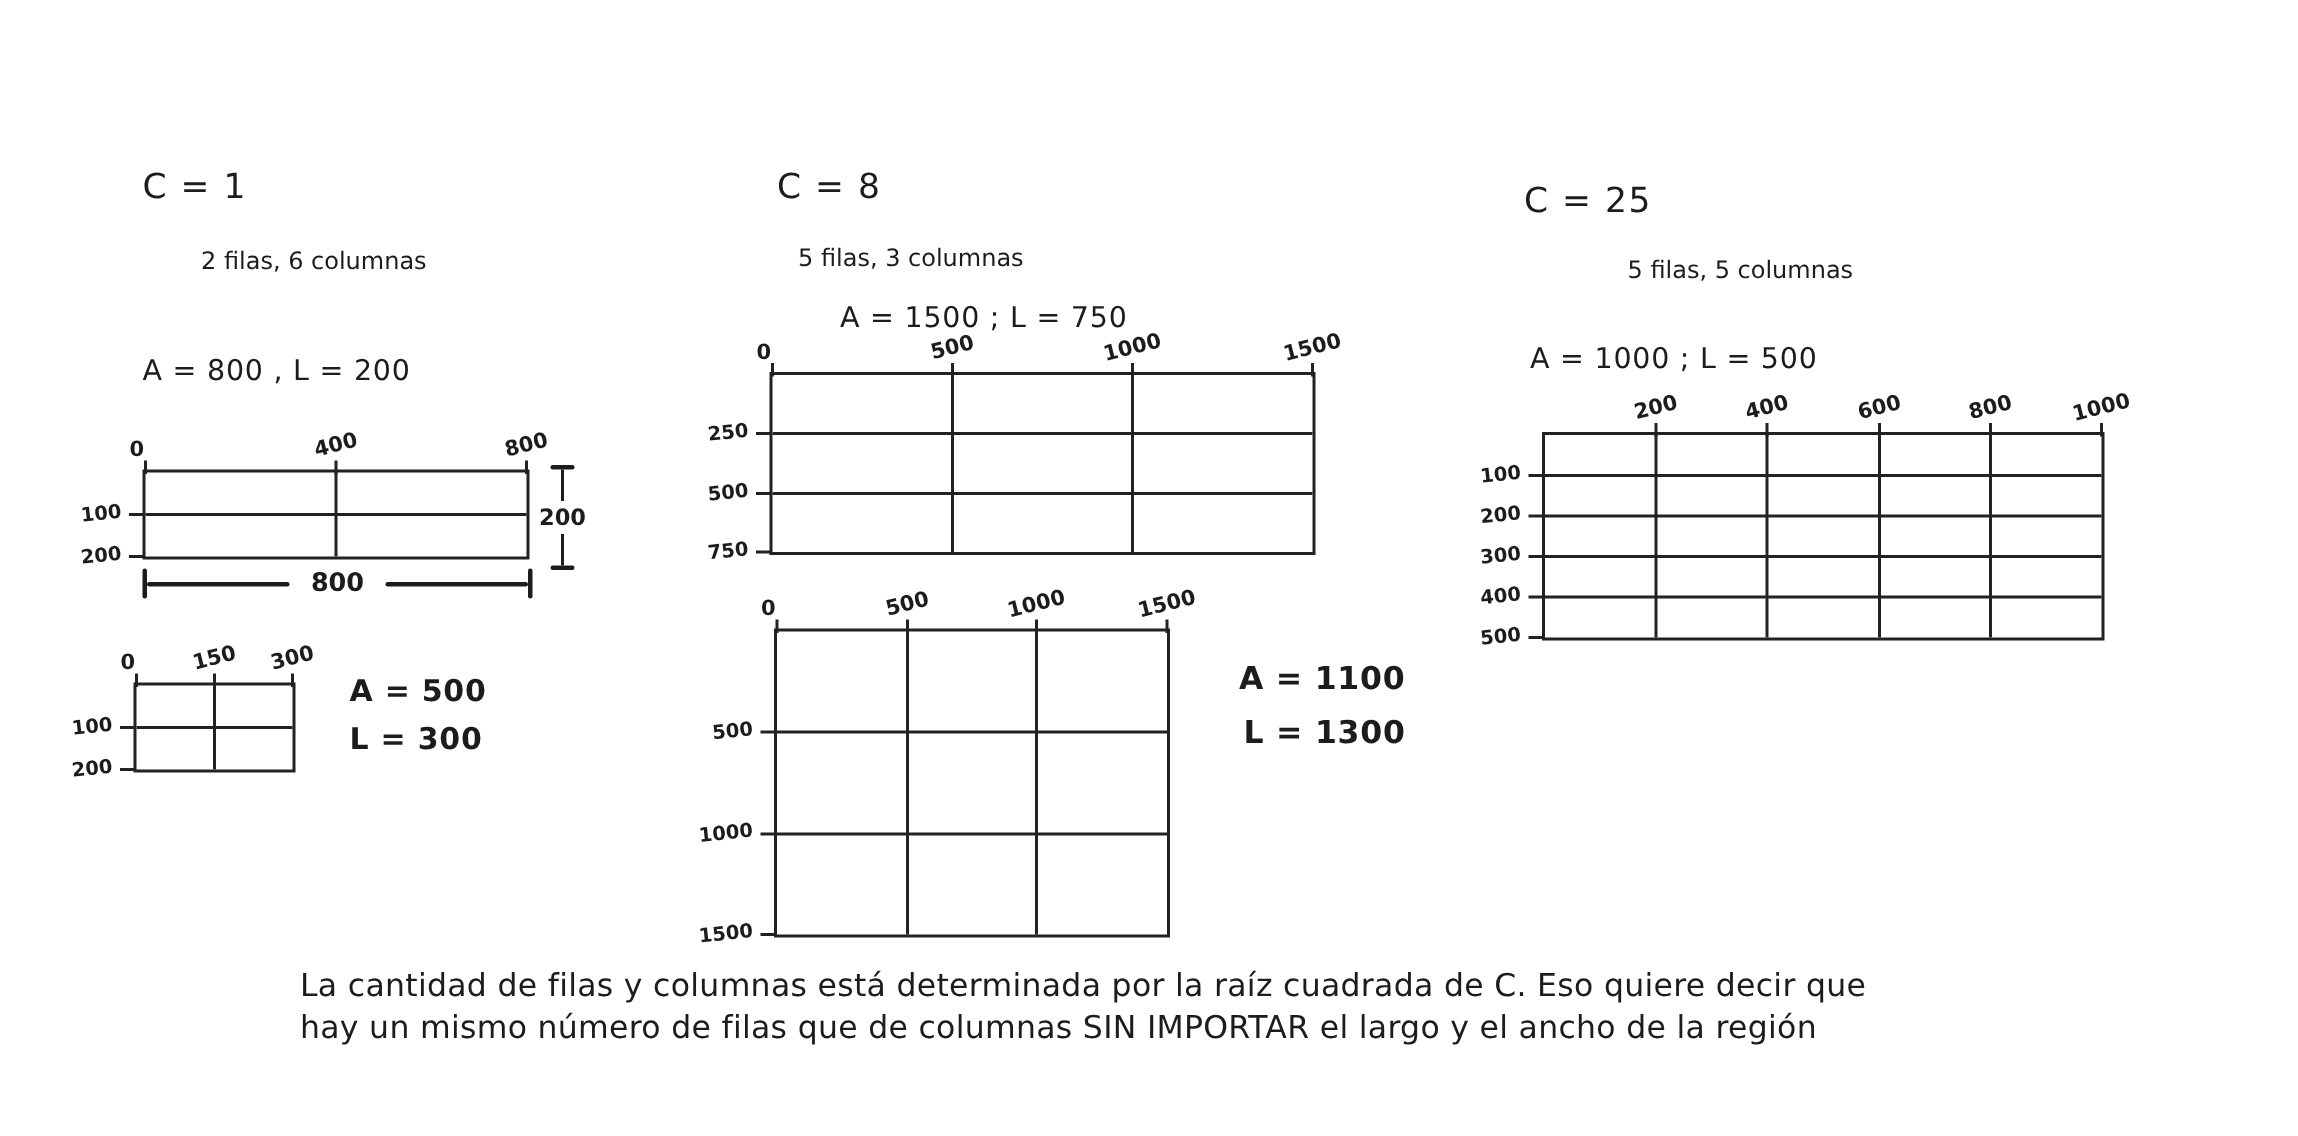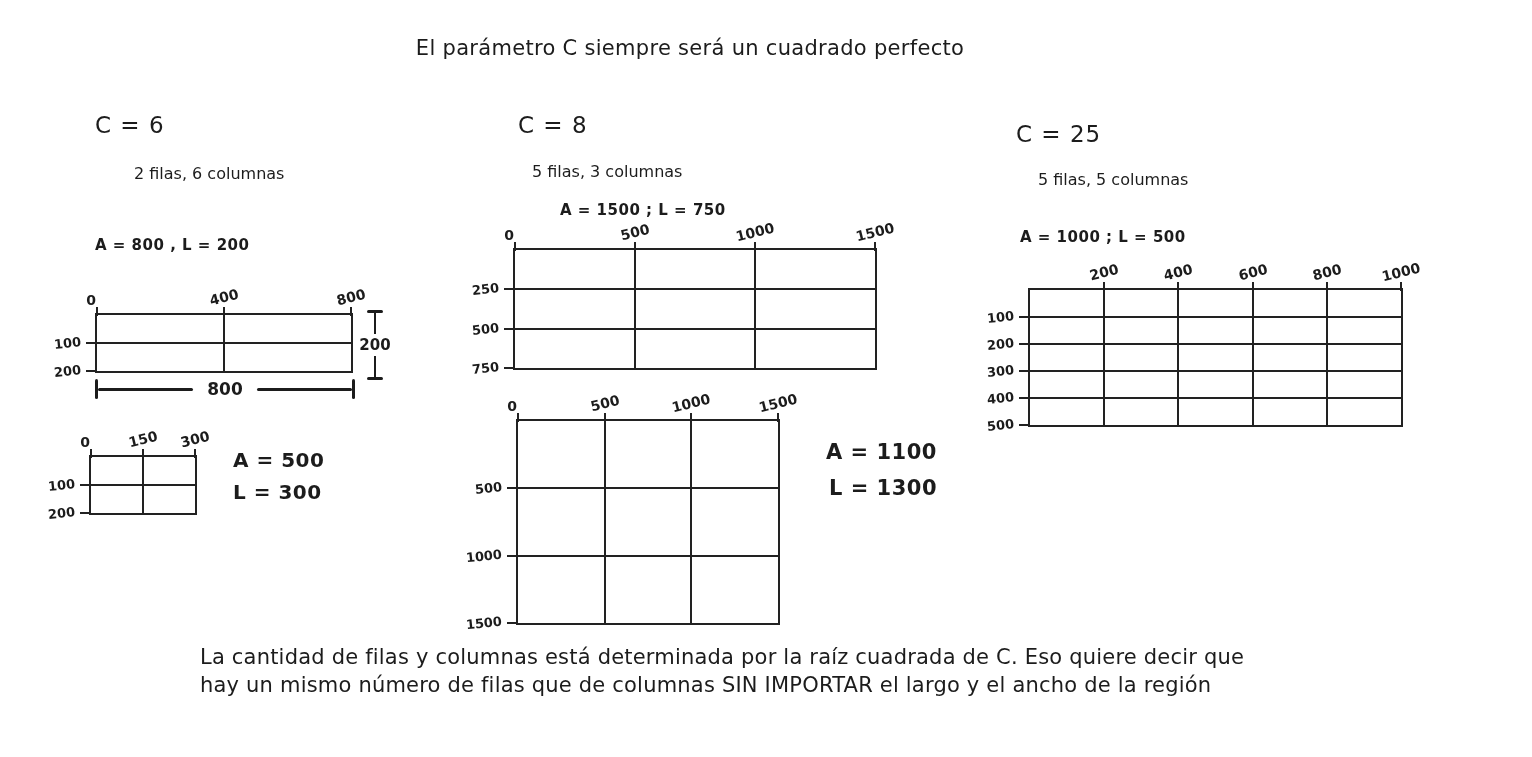--- a/index.html
+++ b/index.html
@@ -4,21 +4,21 @@
 <style>
   html,body{margin:0;padding:0;background:#ffffff;}
   body{font-family:"DejaVu Sans","Liberation Sans",sans-serif;color:#1c1c1c;}
   .canvas{position:relative;width:1532px;height:757px;background:#ffffff;overflow:hidden;}
 
   .title{position:absolute;left:0;top:36px;width:1380px;text-align:center;
          font-size:21px;letter-spacing:.3px;}
 
   .heading{position:absolute;font-size:23px;letter-spacing:1px;}
   .subheading{position:absolute;font-size:16px;}
-  .params{position:absolute;font-size:15px;font-weight:700;letter-spacing:.5px;}
+  .params{position:absolute;font-size:19px;font-weight:400;letter-spacing:.5px;}
   .note{position:absolute;font-size:20px;font-weight:700;letter-spacing:.5px;}
 
   .grid-box{position:absolute;border:2px solid #222;box-sizing:border-box;}
   .vline{position:absolute;top:0;bottom:0;width:2px;background:#222;margin-left:-1px;}
   .hline{position:absolute;left:0;right:0;height:2px;background:#222;margin-top:-1px;}
   .xtick{position:absolute;top:-8px;height:9px;width:2px;background:#222;margin-left:-1px;}
   .ytick{position:absolute;left:-11px;width:10px;height:2px;background:#222;margin-top:-1px;}
   .xlab{position:absolute;top:-26px;font-size:14px;font-weight:700;
         transform:translateX(-50%) rotate(-14deg);white-space:nowrap;}
   .xlab.zero{transform:translateX(-110%) rotate(0deg);top:-23px;}
@@ -35,23 +35,22 @@
   .hdim-line{height:3px;flex:1;background:#1c1c1c;border-radius:2px;}
   .hdim-label{font-size:17px;font-weight:700;padding:0 14px;}
 
   .footer-line{position:absolute;font-size:21px;letter-spacing:.2px;white-space:nowrap;}
 </style>
 </head>
 <body>
 
 <div class="canvas">
 
-  <div class="title">El parámetro C siempre será un cuadrado perfecto</div>
 
-  <div class="heading" style="left:95px;top:112px">C = 6</div>
+  <div class="heading" style="left:95px;top:112px">C = 1</div>
   <div class="subheading" style="left:134px;top:164px">2 filas, 6 columnas</div>
   <div class="params" style="left:95px;top:236px">A = 800 ,   L = 200</div>
 
   <div class="grid-box" style="left:95px;top:313px;width:258px;height:60px">
       <div class="xtick" style="left: 0%;"></div>
       <div class="xlab zero" style="left: 0%;">0</div>
       <div class="vline" style="left: 50%;"></div>
       <div class="xtick" style="left: 50%;"></div>
       <div class="xlab" style="left: 50%;">400</div>
       <div class="xtick" style="left: 100%;"></div>
@@ -138,21 +137,21 @@
       <div class="hline" style="top: 66.6667%;"></div>
       <div class="ytick" style="top: 66.6667%;"></div>
       <div class="ylab" style="top: 66.6667%;">1000</div>
       <div class="ytick" style="top: 100%;"></div>
       <div class="ylab" style="top: 100%;">1500</div>
     </div>
   <div class="note" style="left:826px;top:440px;font-size:21px">A = 1100</div>
   <div class="note" style="left:829px;top:476px;font-size:21px">L = 1300</div>
 
   <div class="heading" style="left:1016px;top:121px">C = 25</div>
-  <div class="subheading" style="left:1038px;top:170px">5 filas, 5 columnas</div>
+  <div class="subheading" style="left:1085px;top:170px">5 filas, 5 columnas</div>
   <div class="params" style="left:1020px;top:228px">A = 1000  ;   L = 500</div>
 
   <div class="grid-box" style="left:1028px;top:288px;width:375px;height:139px">
       <div class="vline" style="left: 20%;"></div>
       <div class="xtick" style="left: 20%;"></div>
       <div class="xlab" style="left: 20%;">200</div>
       <div class="vline" style="left: 40%;"></div>
       <div class="xtick" style="left: 40%;"></div>
       <div class="xlab" style="left: 40%;">400</div>
       <div class="vline" style="left: 60%;"></div>

